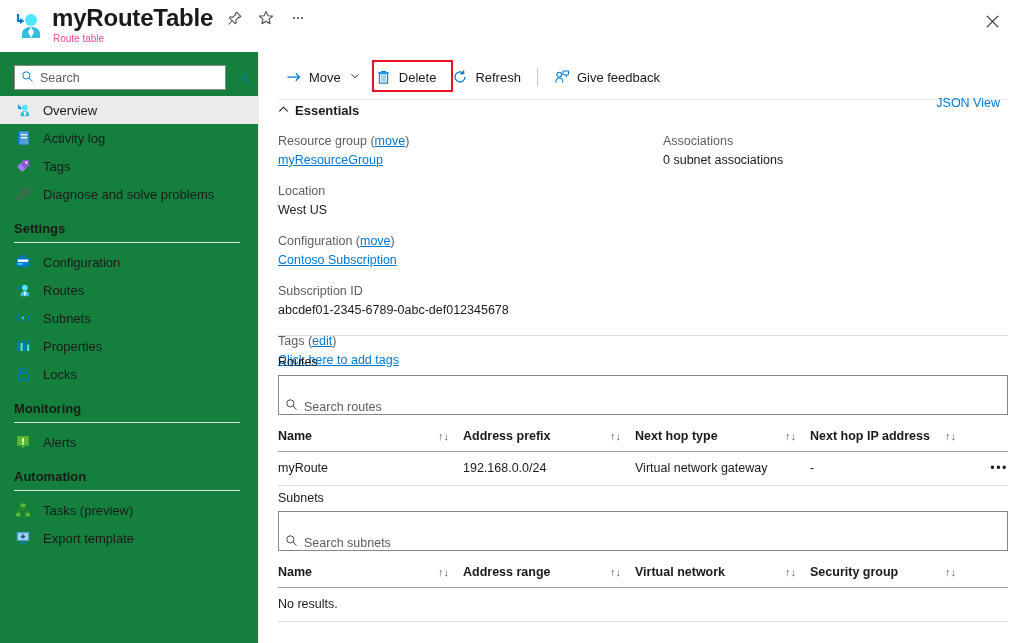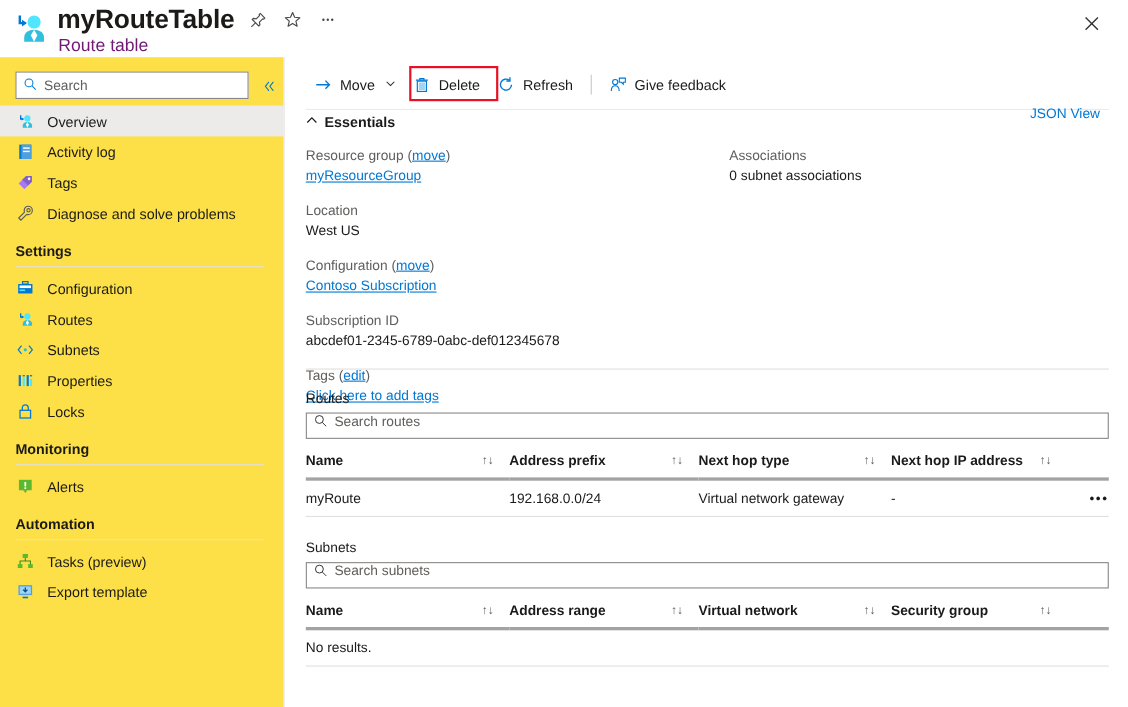--- a/index.html
+++ b/index.html
@@ -12,26 +12,26 @@
     overflow: hidden;
   }
   .page { position: relative; width: 1025px; height: 643px; }
 
   
   .header { position: absolute; left: 0; top: 0; width: 1025px; height: 52px; }
   .res-icon { position: absolute; left: 10px; top: 8px; width: 36px; height: 36px; }
   .title-row { position: absolute; left: 52px; top: 2px; display: flex; align-items: center; gap: 10px; }
   .title-text { font-size: 24px; font-weight: 600; color: #1b1a19; letter-spacing: -0.2px; line-height: 32px; }
   .hdr-icon-btn { width: 22px; height: 22px; display: flex; align-items: center; justify-content: center; cursor: pointer; color: #494846; }
-  .subtitle { position: absolute; left: 53px; top: 33px; font-size: 16px; color: #701a75; }
+  .subtitle { position: absolute; left: 53px; top: 33px; font-size: 10px; color: #ec4899; }
   .close-btn { position: absolute; right: 18px; top: 6px; width: 30px; height: 30px;
     display: flex; align-items: center; justify-content: center; cursor: pointer; color: #323130; font-size: 17px; }
 
   
-  .leftpanel { position: absolute; left: 0; top: 52px; width: 258px; height: 591px; background: #fde047; }
+  .leftpanel { position: absolute; left: 0; top: 52px; width: 258px; height: 591px; background: #15803d; }
   .search-wrap { position: absolute; left: 14px; top: 13px; width: 212px; height: 25px;
     border: 1px solid #8a8886; background: #fff; display: flex; align-items: center; padding: 0 6px; }
   .search-wrap svg { flex: 0 0 auto; }
   .search-inp { border: none; outline: none; font-family: inherit; font-size: 12.5px; color: #605e5c;
     margin-left: 6px; width: 170px; background: transparent; }
   .search-inp::placeholder { color: #605e5c; }
   .collapse-btn { position: absolute; left: 236px; top: 18px; width: 16px; height: 16px; cursor: pointer;
     color: #0078d4; font-size: 13px; display: flex; align-items: center; justify-content: center; }
 
   .navlist { position: absolute; left: 0; top: 44px; width: 258px; }
@@ -66,28 +66,28 @@
   .ess-field { margin-bottom: 12px; }
   .ess-lbl { font-size: 12.5px; color: #605e5c; line-height: 19px; }
   .ess-val { font-size: 12.5px; color: #1b1a19; line-height: 19px; }
   .lnk { color: #0078d4; text-decoration: underline; cursor: pointer; }
 
   .ess-rule { position: absolute; left: 20px; top: 283px; width: 730px; height: 1px; background: #e1dfdd; }
 
   
   .sect { position: absolute; left: 20px; width: 730px; }
   .sect-title { font-size: 12.5px; color: #1b1a19; margin-bottom: 6px; }
-  .tsearch { height: 24px; border: 1px solid #8a8886; background: #fff; display: flex; align-items: flex-start; padding: 0 6px; }
+  .tsearch { height: 40px; border: 1px solid #8a8886; background: #fff; display: flex; align-items: flex-end; padding: 0 6px; }
   .tsearch-inp { border: none; outline: none; font-family: inherit; font-size: 12.5px; color: #605e5c;
     margin-left: 6px; width: 90%; background: transparent; }
   .tsearch-inp::placeholder { color: #605e5c; }
 
   table.grid { width: 100%; border-collapse: collapse; margin-top: 6px; table-layout: fixed; }
   table.grid th { text-align: center; font-size: 12.5px; font-weight: 600; color: #1b1a19;
-    height: 30px; padding: 0; border-bottom: 3px solid #a3a3a3; vertical-align: middle; }
+    height: 30px; padding: 0; border-bottom: 1px solid #a3a3a3; vertical-align: middle; }
   table.grid td { font-size: 12.5px; color: #1b1a19; height: 34px; padding: 0;
     border-bottom: 1px solid #e1dfdd; vertical-align: middle; }
   .th-in { display: flex; align-items: center; justify-content: space-between; padding-right: 14px; }
   .sorter { color: #605e5c; font-size: 11px; white-space: nowrap; cursor: pointer; }
   .ellips { text-align: right; padding-right: 6px; color: #1b1a19; letter-spacing: 1.5px; cursor: pointer; font-size: 14px; }
   .noresults { font-size: 12.5px; color: #1b1a19; }
 </style>
 </head>
 <body>
 

